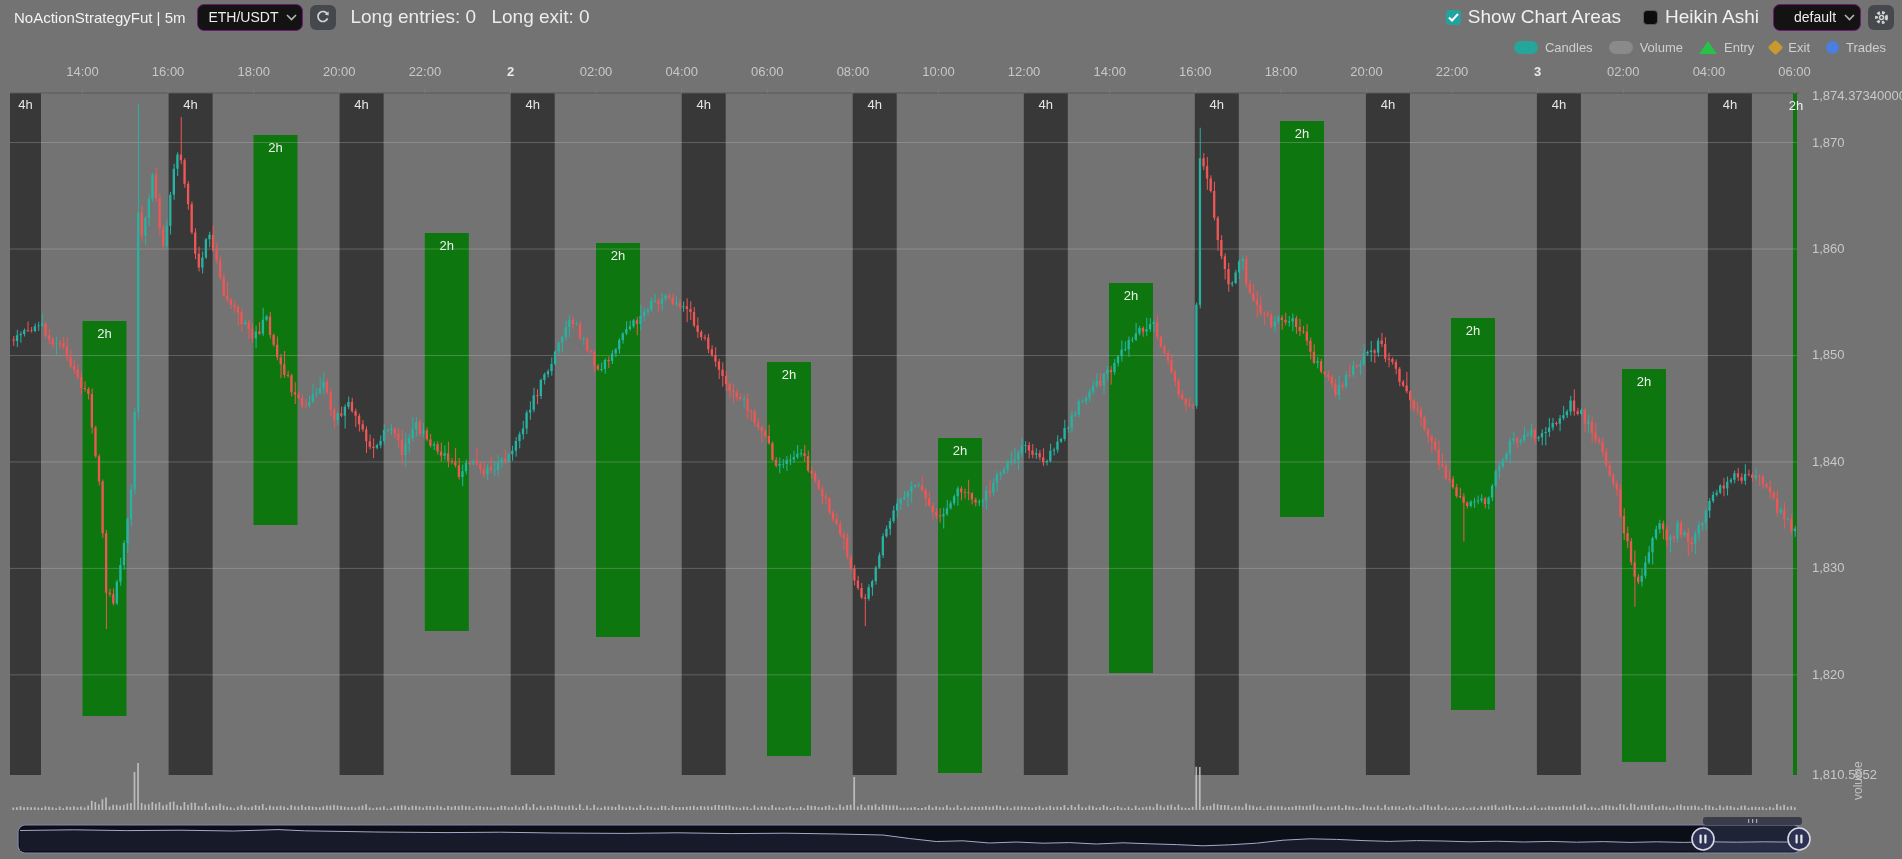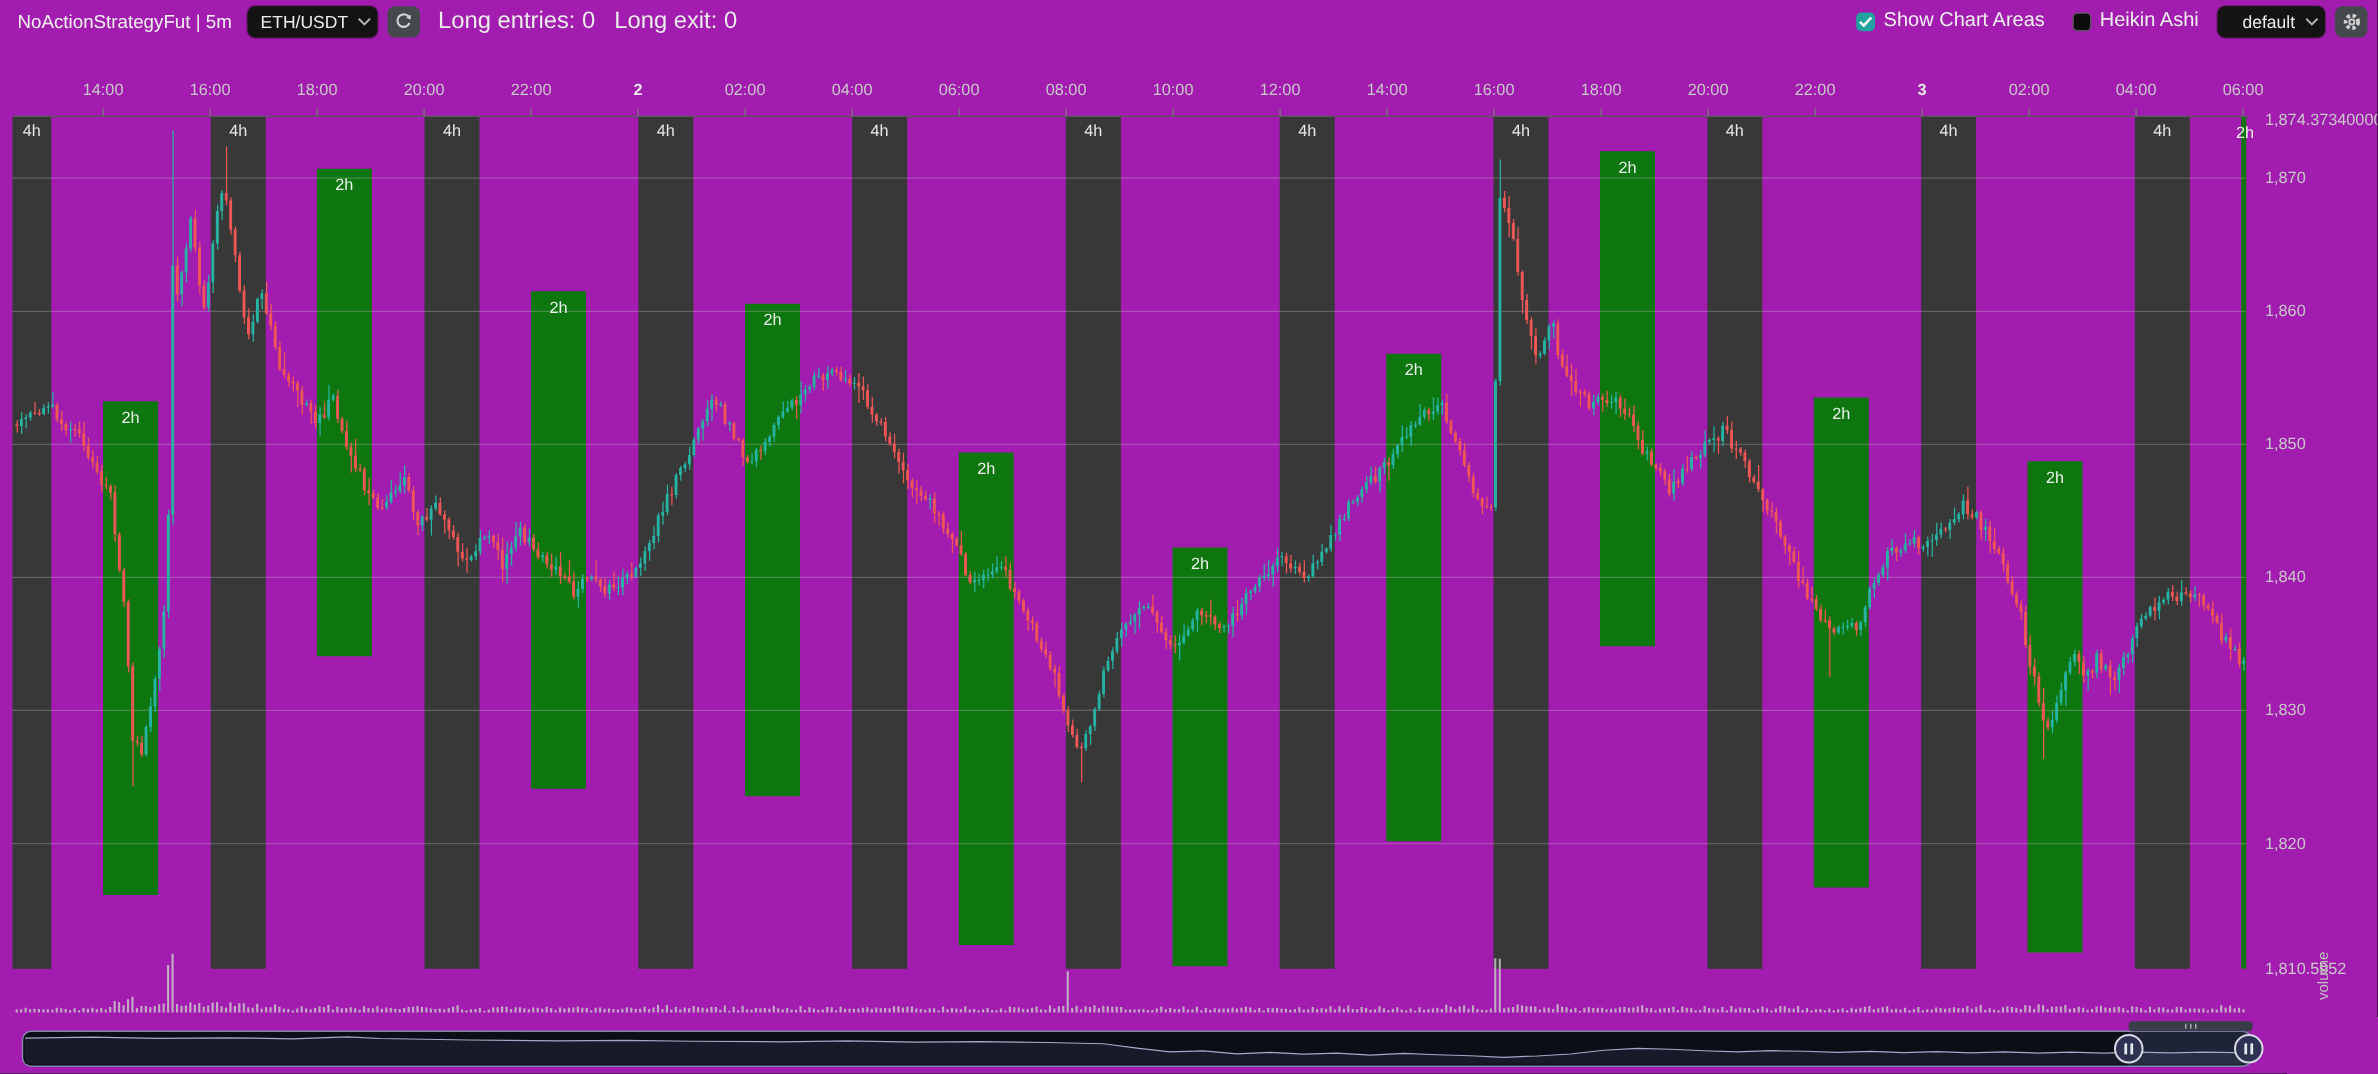--- a/index.html
+++ b/index.html
@@ -1,30 +1,30 @@
 <!DOCTYPE html>
 <html><head>
 <meta charset="utf-8">
 <style>
   html,body{margin:0;padding:0;background:#000;width:1902px;height:859px;overflow:hidden;
     font-family:"Liberation Sans","DejaVu Sans",sans-serif;-webkit-font-smoothing:antialiased;}
-  #app{position:relative;width:1902px;height:859px;background:#a21caf;}
+  #app{position:relative;width:1902px;height:859px;background:#737373;}
   
   #topbar{position:absolute;left:0;top:0;width:1902px;height:34px;display:flex;align-items:center;z-index:5;}
   .title{color:#f2f2f2;font-size:15px;margin-left:14px;white-space:nowrap;}
   .select{display:flex;align-items:center;justify-content:space-between;background:#131313;border:1px solid #701a75;
     border-radius:7px;height:27px;color:#ededed;font-size:14px;padding:0 10px;box-sizing:border-box;}
   #pair-select{width:106px;margin-left:12px;}
   .chev{width:11px;height:7px;margin-left:8px;flex:0 0 auto;}
   .iconbtn{width:26px;height:25px;background:#45484d;border:none;border-radius:6px;display:flex;align-items:center;
     justify-content:center;margin-left:7px;padding:0;}
   .stats{color:#ececec;font-size:19px;margin-left:14px;white-space:nowrap;}
   .stats span{margin-right:10px;}
   #topbar-right{margin-left:auto;display:flex;align-items:center;margin-right:8px;}
-  .cklabel{color:#f0f0f0;font-size:16px;margin:0 0 0 7px;white-space:nowrap;}
+  .cklabel{color:#f0f0f0;font-size:19px;margin:0 0 0 7px;white-space:nowrap;}
   .ckbox{width:15px;height:15px;border-radius:4px;box-sizing:border-box;display:flex;align-items:center;justify-content:center;flex:0 0 auto;}
   .ckbox.on{background:#21a3a0;}
   .ckbox.off{background:#0c0c0c;border:1px solid #5a5a5a;}
   .ckgap{margin-left:22px;}
   #plot-select{width:88px;margin-left:14px;padding-left:20px;}
   
   #legendbar{position:absolute;right:16px;top:36px;height:22px;display:flex;align-items:center;z-index:5;}
   .lg-item{display:flex;align-items:center;margin-left:16px;}
   .lg-label{color:#cfcfcf;font-size:13px;margin-left:7px;white-space:nowrap;}
   .chip{width:24px;height:13px;border-radius:7px;}
@@ -84,20 +84,42 @@
 
       <button class="iconbtn">
         <svg width="15" height="15" viewBox="0 0 15 15">
           <circle cx="7.5" cy="7.5" r="5" fill="none" stroke="#d2d2d2" stroke-width="3" stroke-dasharray="2.6 2.1"></circle>
           <circle cx="7.5" cy="7.5" r="2" fill="none" stroke="#d2d2d2" stroke-width="1.5"></circle>
         </svg>
       </button>
     </div>
   </div>
 
+  <div id="legendbar">
+    <div class="lg-item">
+      <span class="chip" id="lg-c0" style="background: rgb(38, 166, 154);"></span>
+      <span class="lg-label">Candles</span>
+    </div>
+    <div class="lg-item">
+      <span class="chip" id="lg-c1" style="background: rgb(138, 138, 138);"></span>
+      <span class="lg-label">Volume</span>
+    </div>
+    <div class="lg-item">
+      <span class="tri" id="lg-c2" style="border-bottom-color: rgb(40, 194, 74);"></span>
+      <span class="lg-label">Entry</span>
+    </div>
+    <div class="lg-item">
+      <span class="dia" id="lg-c3" style="background: rgb(201, 153, 45);"></span>
+      <span class="lg-label">Exit</span>
+    </div>
+    <div class="lg-item">
+      <span class="dot" id="lg-c4" style="background: rgb(74, 127, 224);"></span>
+      <span class="lg-label">Trades</span>
+    </div>
+  </div>
 
   <svg id="chart-svg" width="1902" height="859" viewBox="0 0 1902 859" style="position:absolute;left:0;top:0;">
       <g>
         <rect x="10" y="93" width="31" height="682" fill="#383838"></rect>
         <text x="25.5" y="109" fill="#e6e6e6" font-size="13" text-anchor="middle">4h</text>
         <rect x="168.6" y="93" width="44" height="682" fill="#383838"></rect>
         <text x="190.6" y="109" fill="#e6e6e6" font-size="13" text-anchor="middle">4h</text>
         <rect x="339.6" y="93" width="44" height="682" fill="#383838"></rect>
         <text x="361.6" y="109" fill="#e6e6e6" font-size="13" text-anchor="middle">4h</text>
         <rect x="510.7" y="93" width="44.00000000000006" height="682" fill="#383838"></rect>

